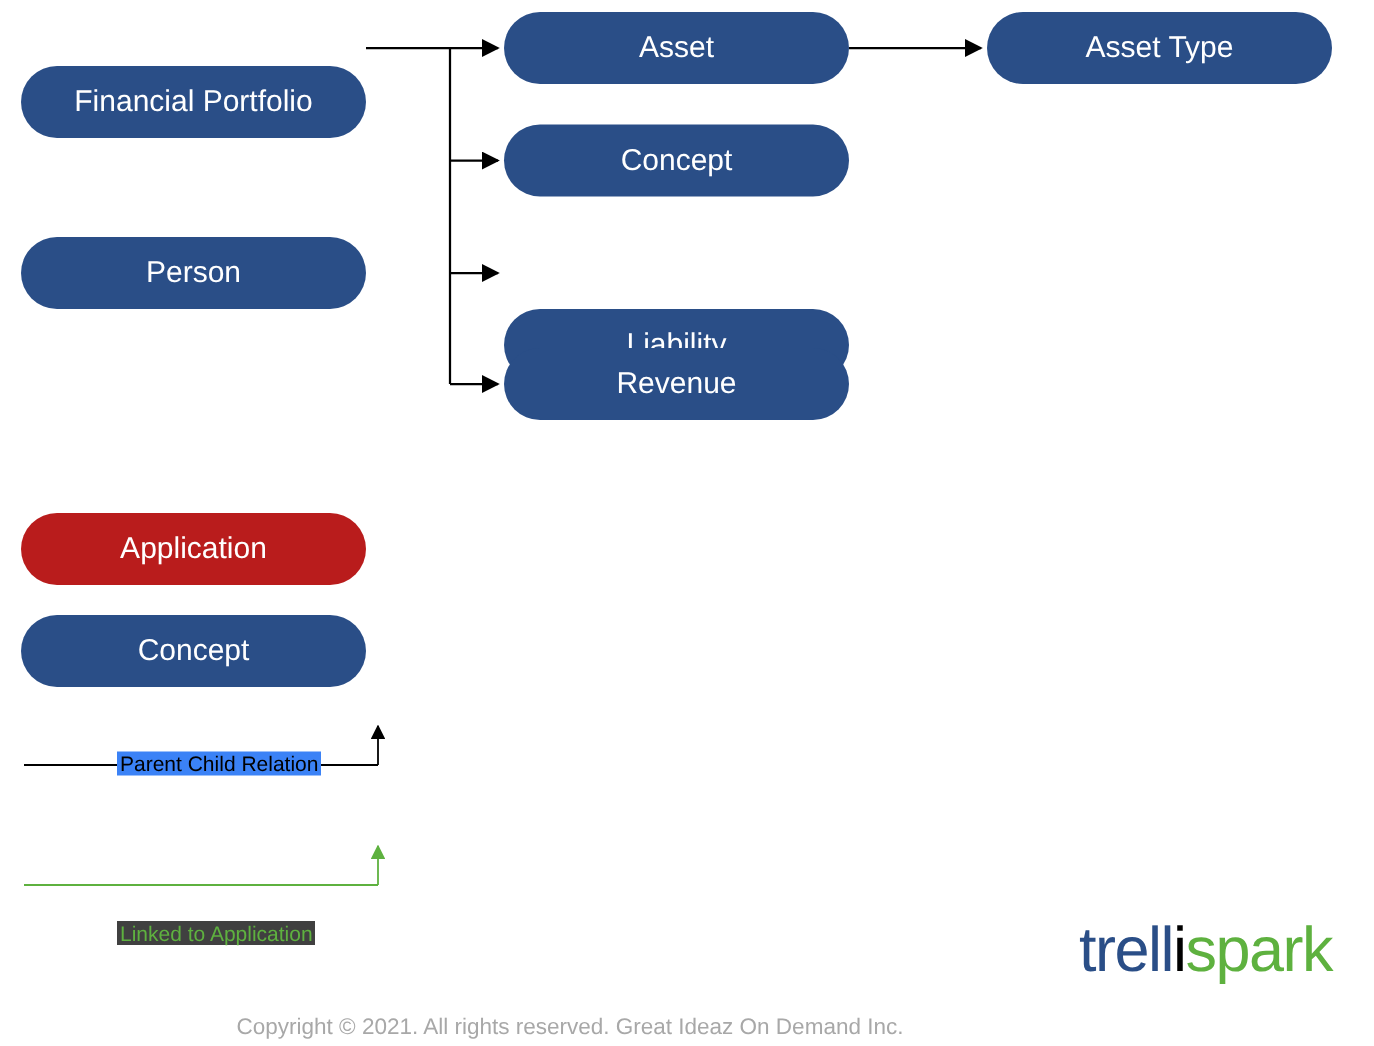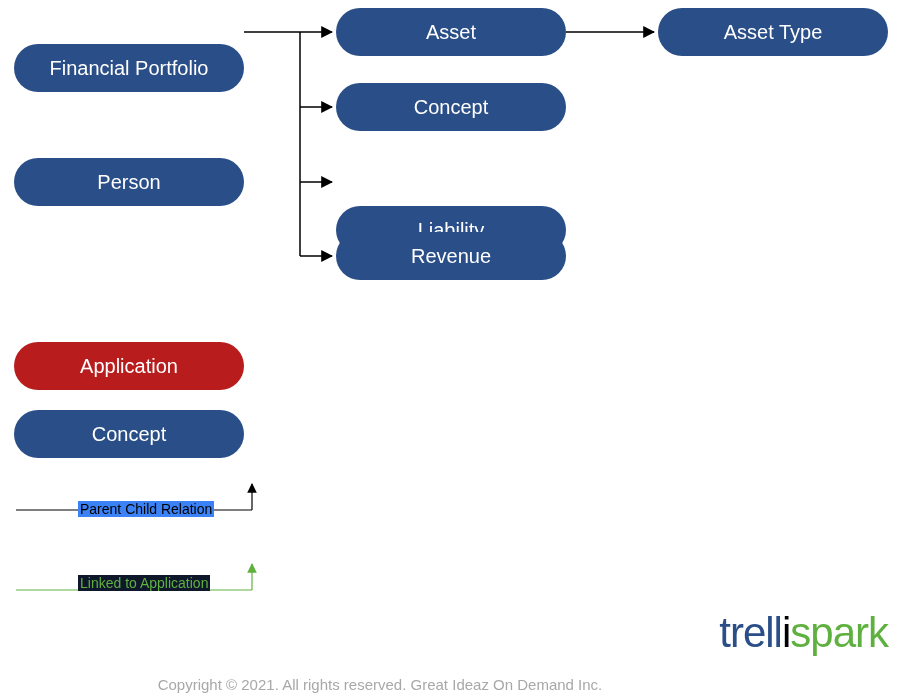--- a/index.html
+++ b/index.html
@@ -96,19 +96,19 @@
 <div class="node blue" style="left:658px; top:8px;">Asset Type</div>
 <div class="node blue" style="left:336px; top:83px;">Concept</div>
 <div class="node blue" style="left:14px; top:158px;">Person</div>
 <div class="node blue" style="left:336px; top:158px;margin-top:48px;">Liability</div>
 <div class="node blue" style="left:336px; top:232px;">Revenue</div>
 
 <div class="node green" style="left:14px; top:342px;">Application</div>
 <div class="node blue" style="left:14px; top:410px;">Concept</div>
 
 <span class="legend-label" style="left:78px; top:501px; background:#3b82f6; padding:0 2px;">Parent Child Relation</span>
-<span class="legend-label green-text" style="left:78px; top:575px; background:#0f172a; padding:0 2px;">Linked to Application</span>
+<span class="legend-label green-text" style="left:78px; top:614px; background:#404040; padding:0 2px;">Linked to Application</span>
 
 <div class="logo">
   <span class="p1">trell</span><span class="p2">i</span><span class="p3">spark</span>
 </div>
 
 <div class="footer">Copyright © 2021. All rights reserved. Great Ideaz On Demand Inc.</div>
 
 </body></html>

